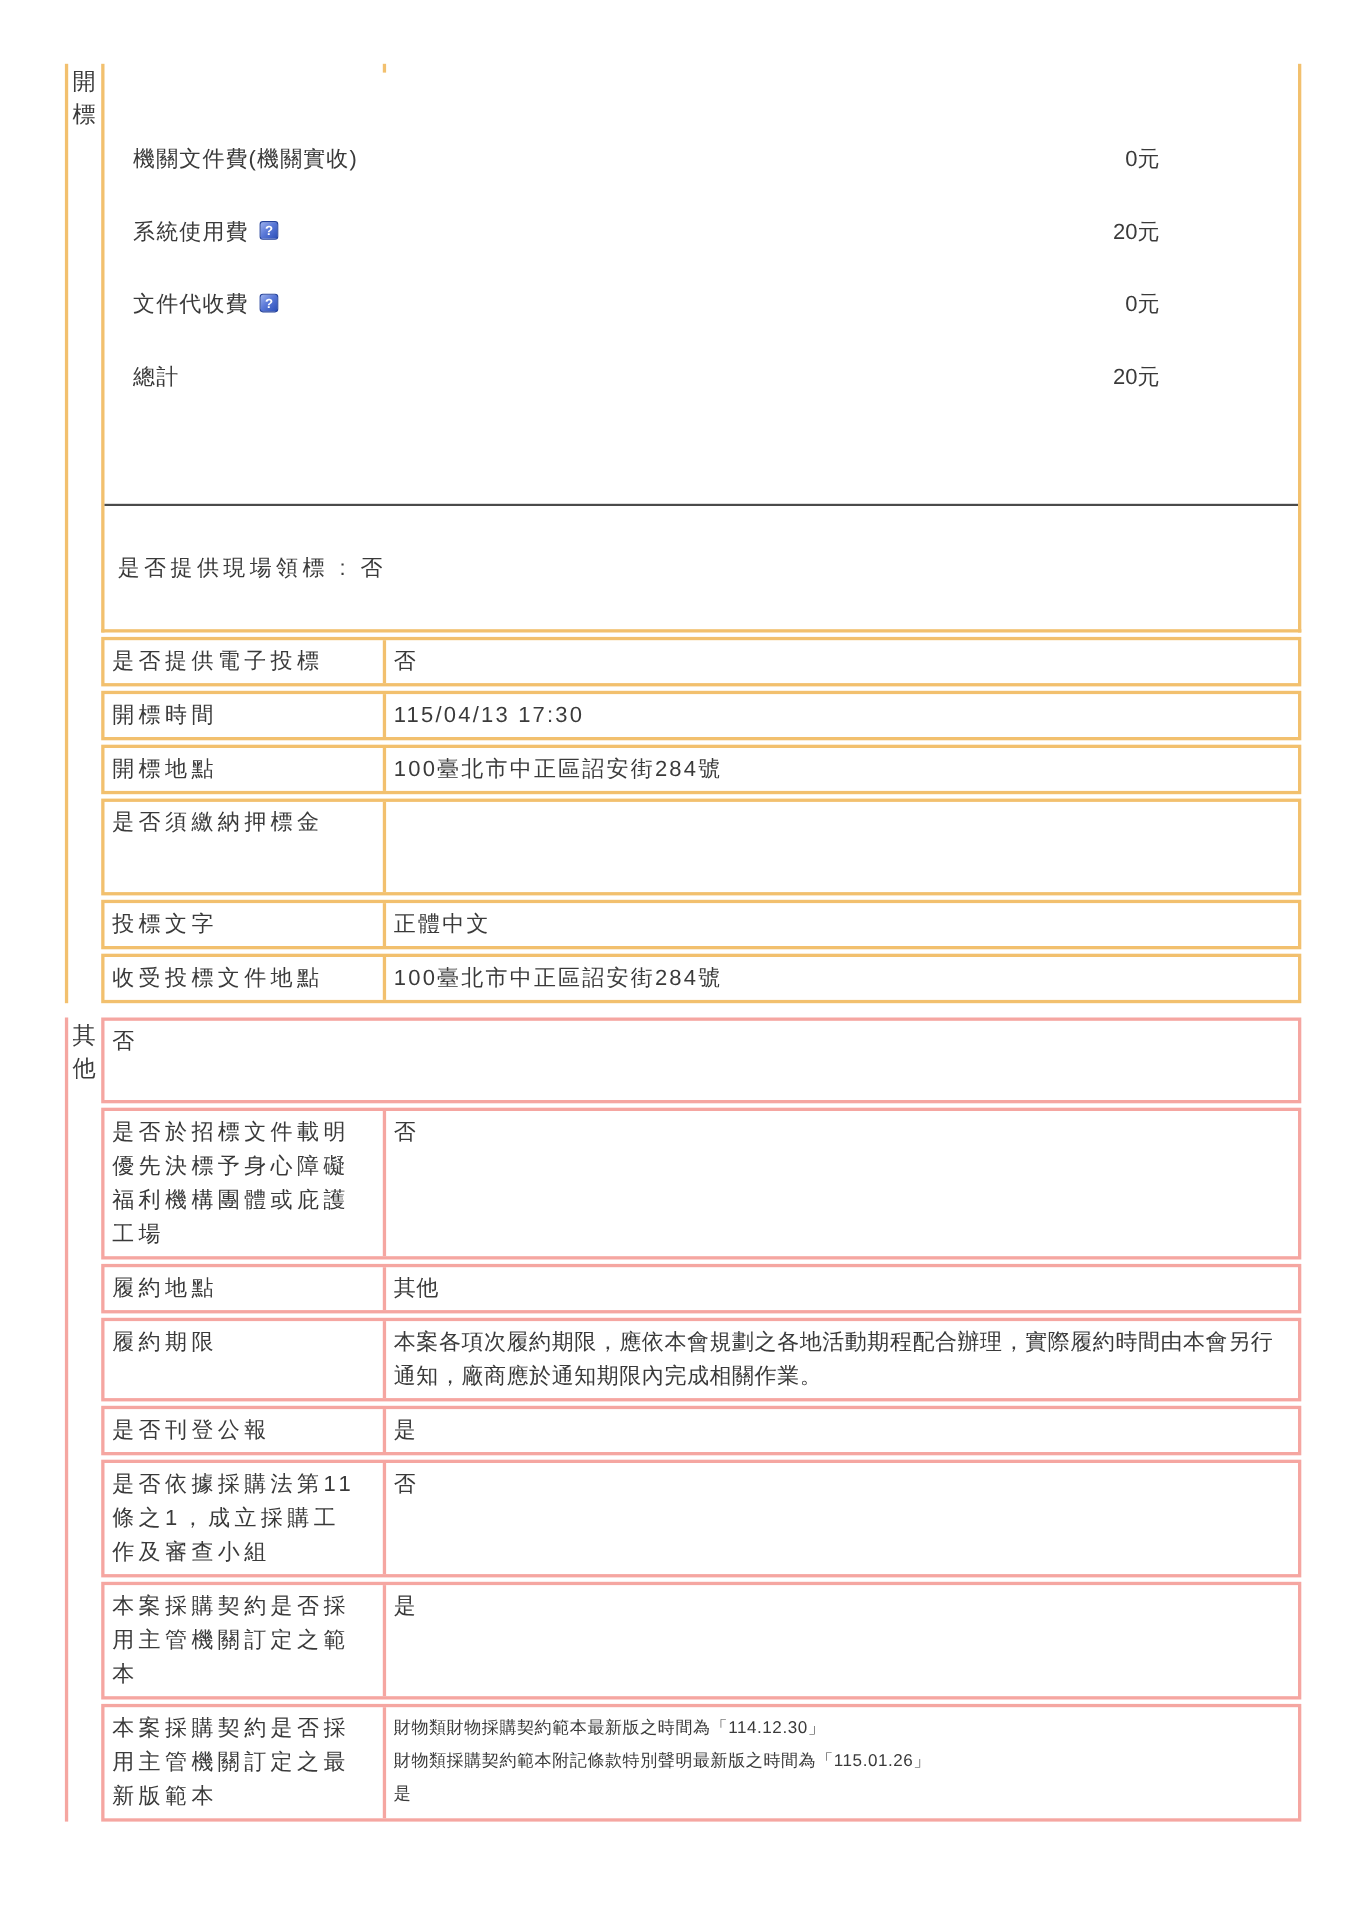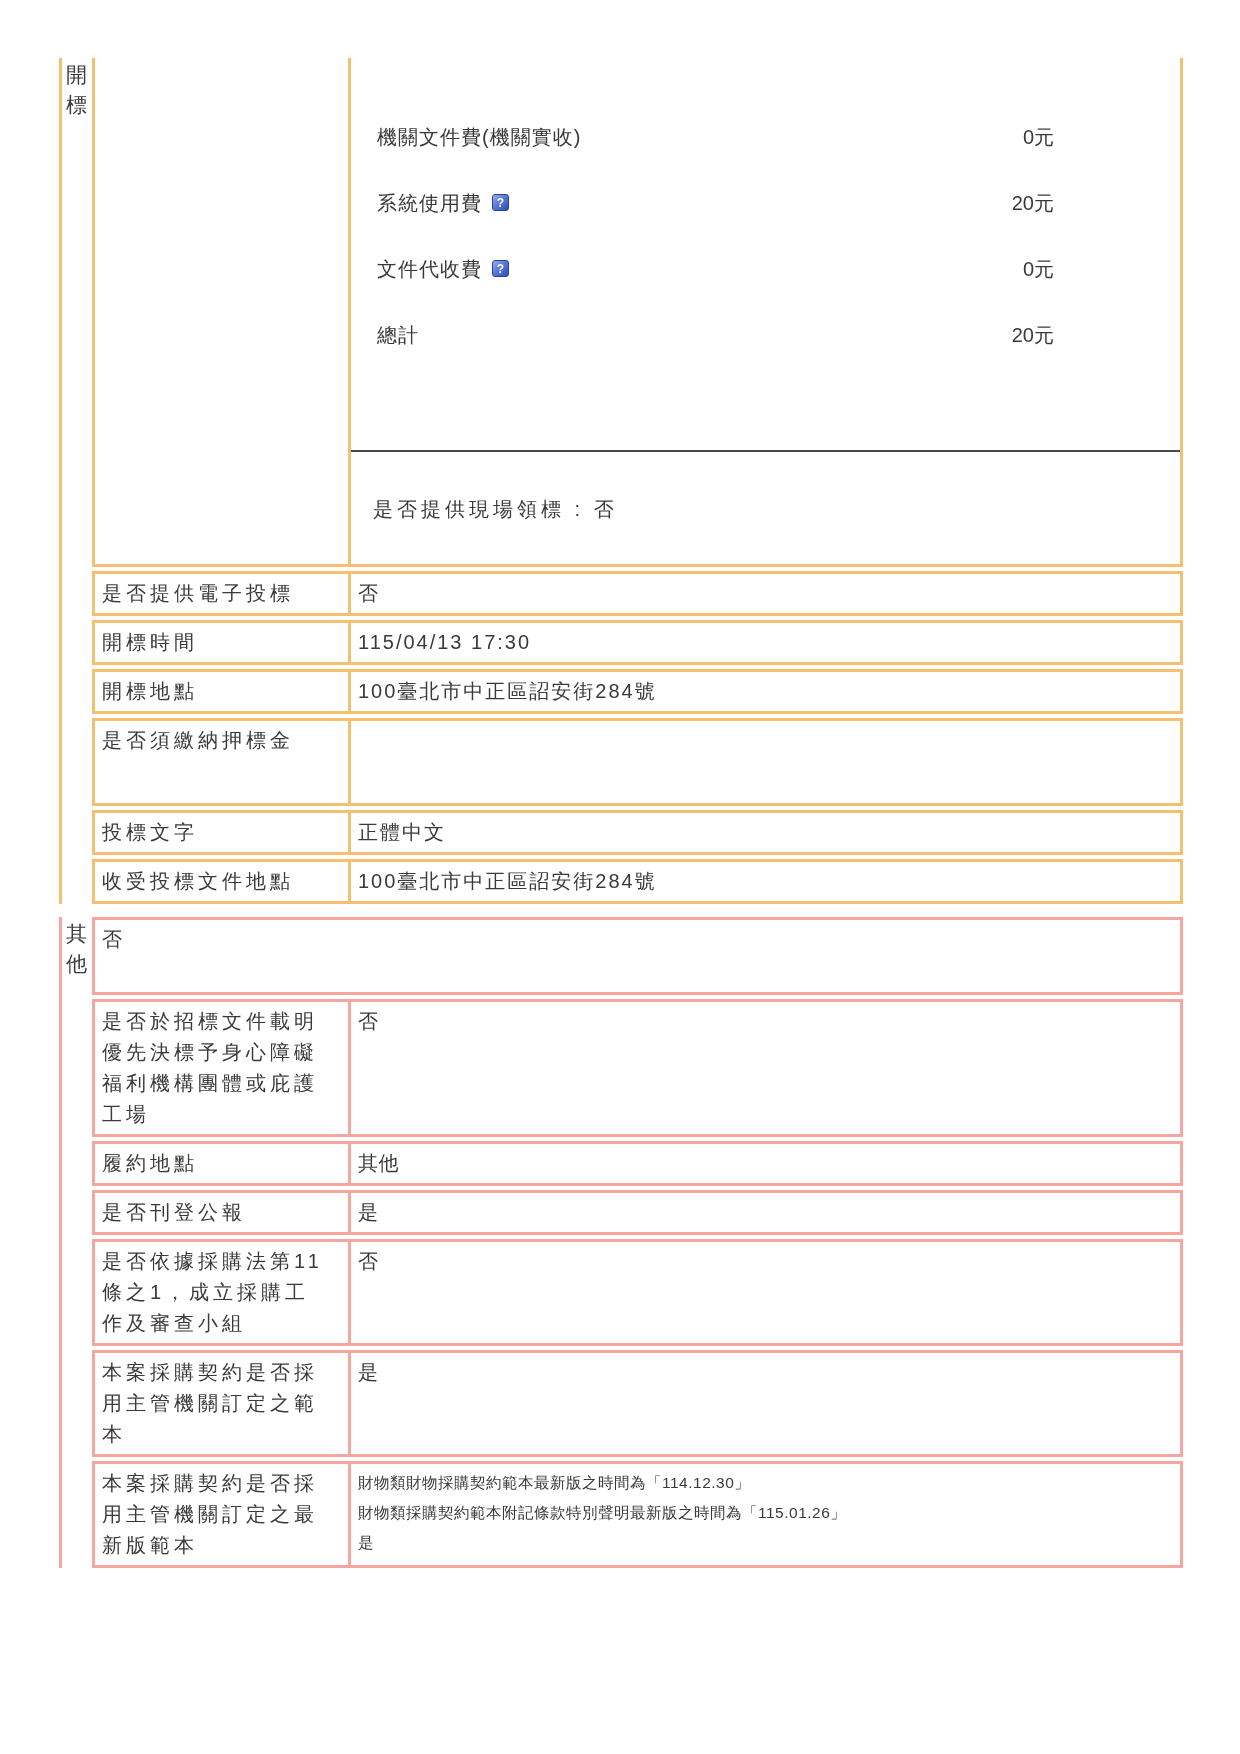--- a/index.html
+++ b/index.html
@@ -19,33 +19,33 @@
   .rows{width:1091px;display:flex;flex-direction:column;gap:4px;}
   .row{display:flex;border:3px solid var(--c);box-sizing:border-box;background:#fff;}
   .cell-label{
     width:256px;box-sizing:border-box;border-right:3px solid var(--c);
     padding:4px 4px 4px 7px;letter-spacing:4px;line-height:31px;white-space:pre-line;
   }
   .cell-value{flex:1;padding:4px 8px 4px 7px;line-height:31px;white-space:pre-line;box-sizing:border-box;}
   .orange .cell-value{letter-spacing:2px;}
   .pink .cell-value{letter-spacing:0.5px;}
   
-  .row-fee{border-top:none;min-height:242px;}
+  .row-fee{border-top:none;min-height:242px;flex-direction:column;}
   .row-fee .cell-value{padding:0 0 8px 0;}
   .fee-block{padding:0 126px 0 26px;}
   .fee-line{display:flex;justify-content:space-between;line-height:35px;letter-spacing:1px;}
   .fee-amount{letter-spacing:0;}
   .help-icon{
     display:inline-block;width:17px;height:17px;margin-left:10px;vertical-align:3px;
     border-radius:3px;background:linear-gradient(135deg,#9db2ee 0%,#5b79d8 45%,#2b4fb8 100%);
     color:#fff;font-size:12px;font-weight:bold;line-height:17px;text-align:center;letter-spacing:0;
     border:1px solid #24429c;box-sizing:border-box;
   }
   .fee-divider{border-top:2px solid #4a4a4a;margin:35px 0 11px 0;height:0;}
-  .pickup-line{padding-left:22px;letter-spacing:4px;line-height:31px;}
+  .pickup-line{padding-left:12px;letter-spacing:4px;line-height:31px;}
   .indent{padding-left:56px;}
   .small-text{font-size:15.5px;line-height:30px;letter-spacing:0;}
 </style>
 </head>
 <body>
 
 <div class="page">
 
   <div class="section orange">
     <div class="sec-side">開標</div>
@@ -115,20 +115,24 @@
         <div class="cell-label">是否於招標文件載明
 優先決標予身心障礙
 福利機構團體或庇護
 工場</div>
         <div class="cell-value">否</div>
       </div>
       <div class="row" style="min-height:36px">
         <div class="cell-label">履約地點</div>
         <div class="cell-value">其他</div>
       </div>
+      <div class="row" style="min-height:70px">
+        <div class="cell-label">履約期限</div>
+        <div class="cell-value">本案各項次履約期限，應依本會規劃之各地活動期程配合辦理，實際履約時間由本會另行通知，廠商應於通知期限內完成相關作業。</div>
+      </div>
       <div class="row" style="min-height:38px">
         <div class="cell-label">是否刊登公報</div>
         <div class="cell-value">是</div>
       </div>
       <div class="row" style="min-height:99px">
         <div class="cell-label">是否依據採購法第11
 條之1，成立採購工
 作及審查小組</div>
         <div class="cell-value">否</div>
       </div>

